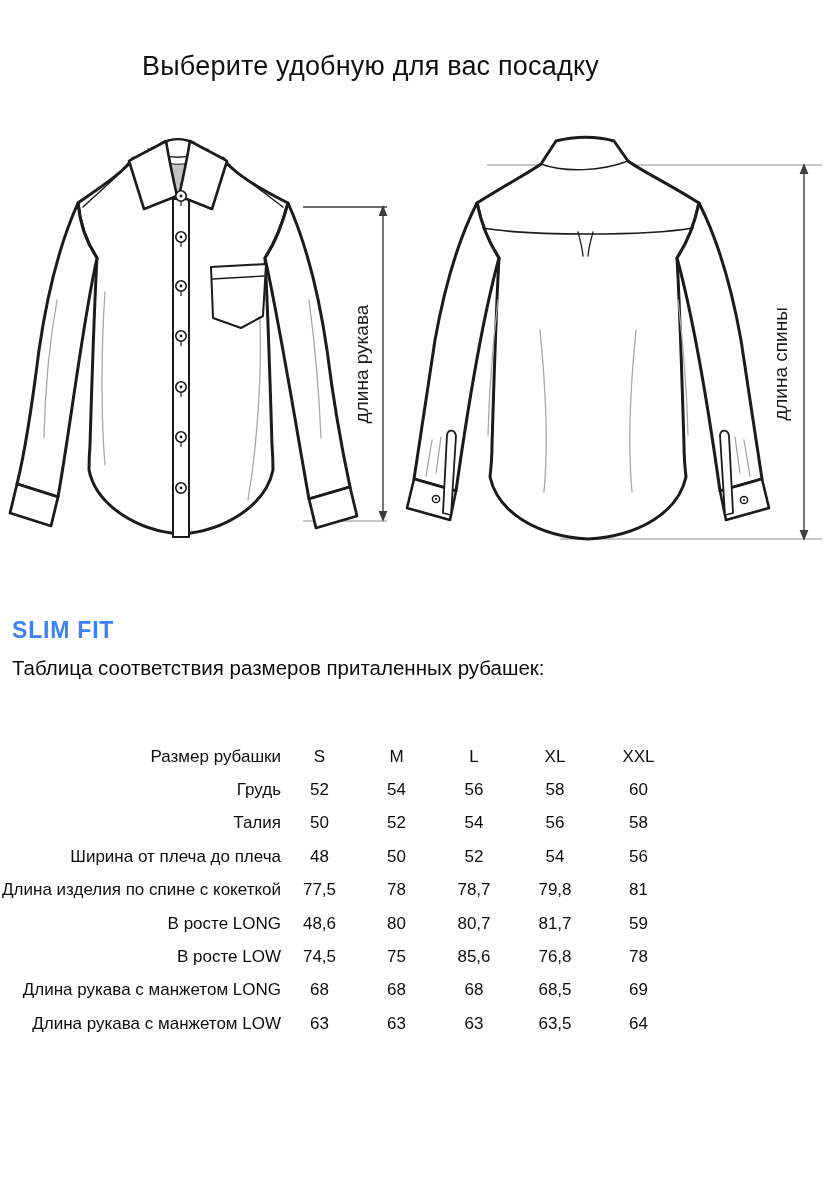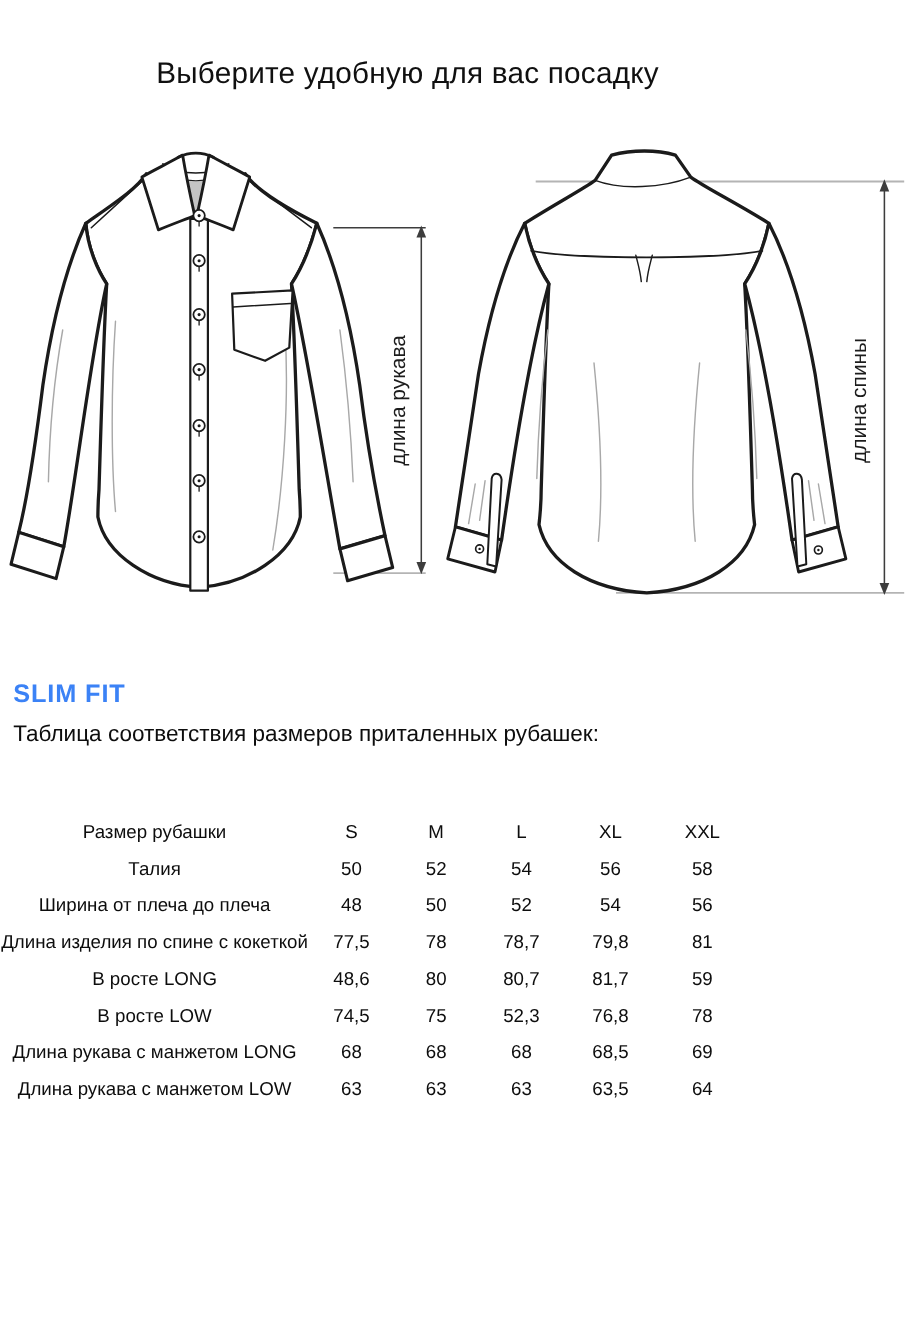--- a/index.html
+++ b/index.html
@@ -22,21 +22,21 @@
   .table-caption {
     position:absolute; top:656px; left:12px; margin:0;
     font-size:20.5px; font-weight:400; color:#0d0d0d;text-align:right;
   }
   table.size-table {
     position:absolute; top:740px; left:0; width:680px;
     border-collapse:collapse; table-layout:fixed;
     font-size:17px; color:#0d0d0d;
   }
   table.size-table td { height:33.4px; padding:0; white-space:nowrap; overflow:visible; }
-  td.row-label { text-align:center; padding-left:12px; }
+  td.row-label { text-align:right; padding-left:12px; }
   td.row-value { text-align:center; }
   svg text.measure-label {
     font-family:"Liberation Sans", sans-serif;
     font-size:19px; fill:#1c1c1c;
   }
 </style>
 </head>
 <body>
 
 <h1 class="page-title">Выберите удобную для вас посадку</h1>
@@ -232,20 +232,28 @@
   <tr>
     <td class="row-label">Размер рубашки</td>
     <td class="row-value">S</td>
     <td class="row-value">M</td>
     <td class="row-value">L</td>
     <td class="row-value">XL</td>
     <td class="row-value">XXL</td>
   </tr>
 
 
+  <tr>
+    <td class="row-label">Грудь</td>
+    <td class="row-value">52</td>
+    <td class="row-value">54</td>
+    <td class="row-value">56</td>
+    <td class="row-value">58</td>
+    <td class="row-value">60</td>
+  </tr>
 
   <tr>
     <td class="row-label">Талия</td>
     <td class="row-value">50</td>
     <td class="row-value">52</td>
     <td class="row-value">54</td>
     <td class="row-value">56</td>
     <td class="row-value">58</td>
   </tr>
 
@@ -273,21 +281,21 @@
     <td class="row-value">80</td>
     <td class="row-value">80,7</td>
     <td class="row-value">81,7</td>
     <td class="row-value">59</td>
   </tr>
 
   <tr>
     <td class="row-label">В росте LOW</td>
     <td class="row-value">74,5</td>
     <td class="row-value">75</td>
-    <td class="row-value">52,3</td>
+    <td class="row-value">85,6</td>
     <td class="row-value">76,8</td>
     <td class="row-value">78</td>
   </tr>
 
 
   <tr>
     <td class="row-label">Длина рукава с манжетом LONG</td>
     <td class="row-value">68</td>
     <td class="row-value">68</td>
     <td class="row-value">68</td>

